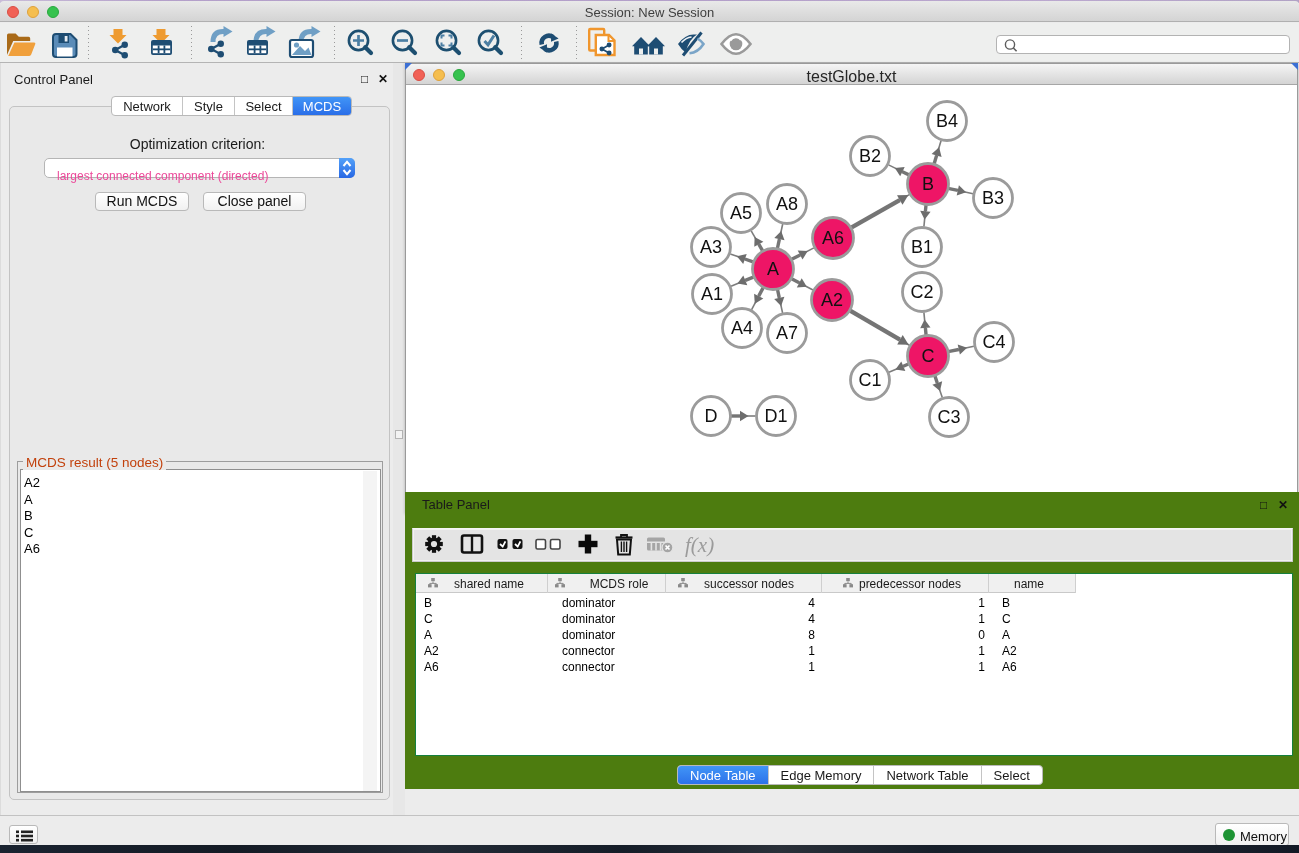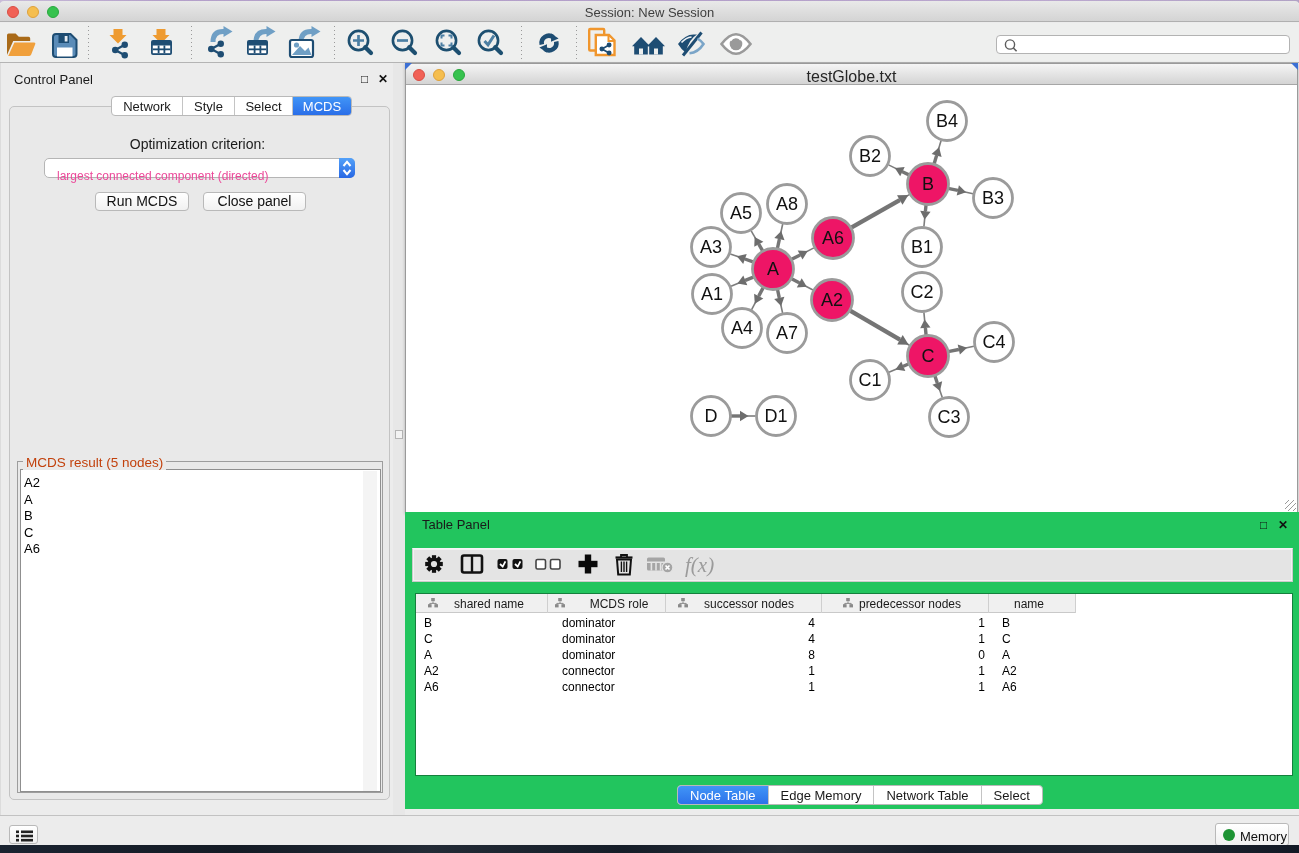--- a/index.html
+++ b/index.html
@@ -65,21 +65,21 @@
   border:1px solid #9a9a9a; box-shadow:0 1px 3px rgba(0,0,0,0.25); }
 #gtitle { position:absolute; left:0; top:0; width:100%; height:21px;
   background:linear-gradient(#f5f5f5,#d4d4d4); border-bottom:1px solid #a6a6a6; }
 #gtitle .t { position:absolute; left:0; right:0; top:4px; text-align:center; font-size:16px; color:#262626; }
 #gcorner1 { position:absolute; left:-1px; top:-1px; width:7px; height:7px; background:#3b6fd4; clip-path:polygon(0 0,100% 0,0 100%); }
 #gcorner2 { position:absolute; right:-1px; top:-1px; width:7px; height:7px; background:#3b6fd4; clip-path:polygon(0 0,100% 0,100% 100%); }
 #resizegrip { position:absolute; right:1px; bottom:1px; width:11px; height:11px;
   background-image:repeating-linear-gradient(135deg, transparent 0 2.5px, #9a9a9a 2.5px 3.5px); }
 
 
-#tpanel { left:405px; top:512px; width:894px; height:297px; background:#22c55e; }
+#tpanel { left:405px; top:492px; width:894px; height:297px; background:#4d7c0f; }
 #tpanel h3 { position:absolute; left:17px; top:5px; font-size:13px; font-weight:normal; color:#1a1a1a; }
 #ttoolbar { position:absolute; left:7px; top:36px; width:881px; height:34px; background:#e4e4e4;
   border:1px solid #cbcbcb; border-top:1px solid #f5f5f5; box-shadow:0 0 0 1px #f2f2f2 inset; }
 #ttable { position:absolute; left:10px; top:81px; width:878px; height:183px; background:#fff; border:1px solid #15803d; }
 #thead { position:absolute; left:0; top:0; width:660px; height:19px; background:#f0f0f0; border-bottom:1px solid #c9c9c9;}
 .trow { position:absolute; left:0; height:16px; font-size:12px; color:#000; }
 .trow span { position:absolute; top:1px; }
 #btabs { position:absolute; left:272px; top:273px; height:20px; display:flex;
   border:1px solid #b9b9b9; border-radius:4px; background:#fff; overflow:hidden; }
 #btabs div { font-size:13px; color:#1a1a1a; padding:2px 12px 16px 12px; border-right:1px solid #c4c4c4; height:20px; }

